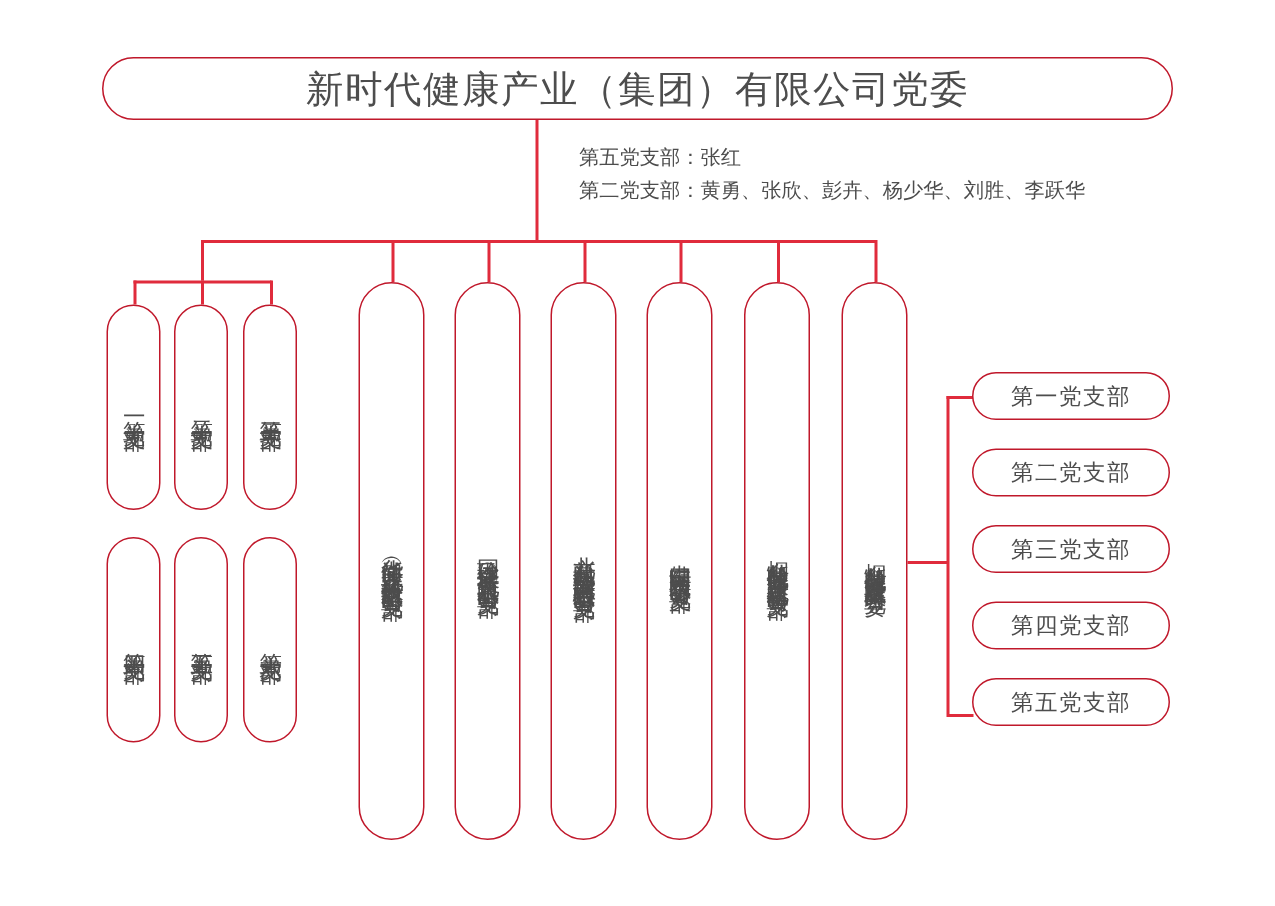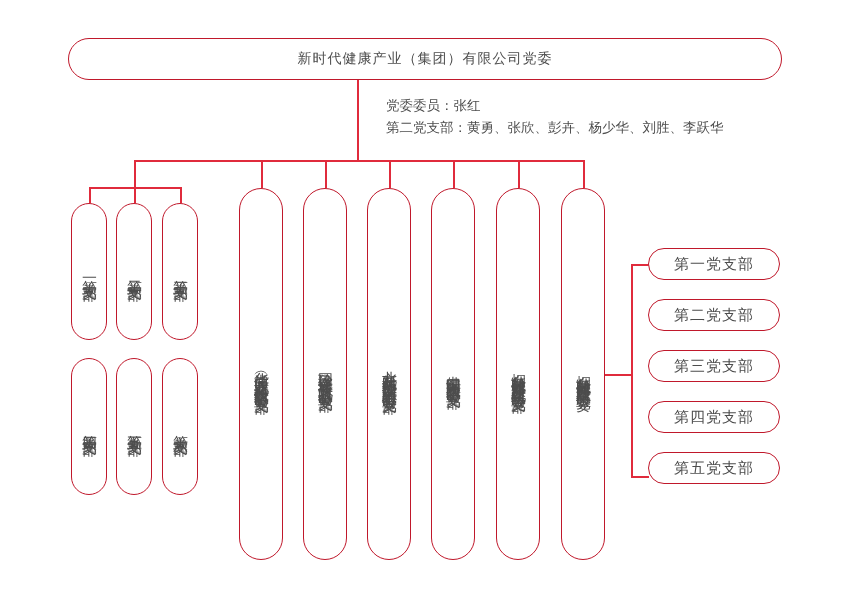--- a/index.html
+++ b/index.html
@@ -32,21 +32,21 @@
     color: #4d4d4d;
   }
 
   
   .root {
     left: 68px;
     top: 38px;
     width: 714px;
     height: 42px;
     border-radius: 21px;
-    font-size: 14px;
+    font-size: 25px;
     letter-spacing: 1px;
   }
 
   
   .vnode {
     writing-mode: vertical-rl;
     text-orientation: upright;
     letter-spacing: 1.5px;
     line-height: 1;
     padding: 8px 0;
@@ -99,21 +99,21 @@
 </head>
 <body>
 
 <div id="chart">
 
   <div class="node root">新时代健康产业（集团）有限公司党委</div>
 
   <div class="ln lv" style="left:357px; top:80px; height:80px;"></div>
 
   <div class="leaders">
-    <div>党委委员：张红</div>
+    <div>第五党支部：张红</div>
     <div>第二党支部：黄勇、张欣、彭卉、杨少华、刘胜、李跃华</div>
   </div>
 
   <div class="ln lh" style="left:134px; top:160px; width:450px;"></div>
 
   <div class="ln lv" style="left:134px; top:160px; height:27px;"></div>
 
   <div class="ln lh" style="left:89px; top:187px; width:92px;"></div>
 
   <div class="ln lv" style="left:89px; top:187px; height:16px;"></div>

